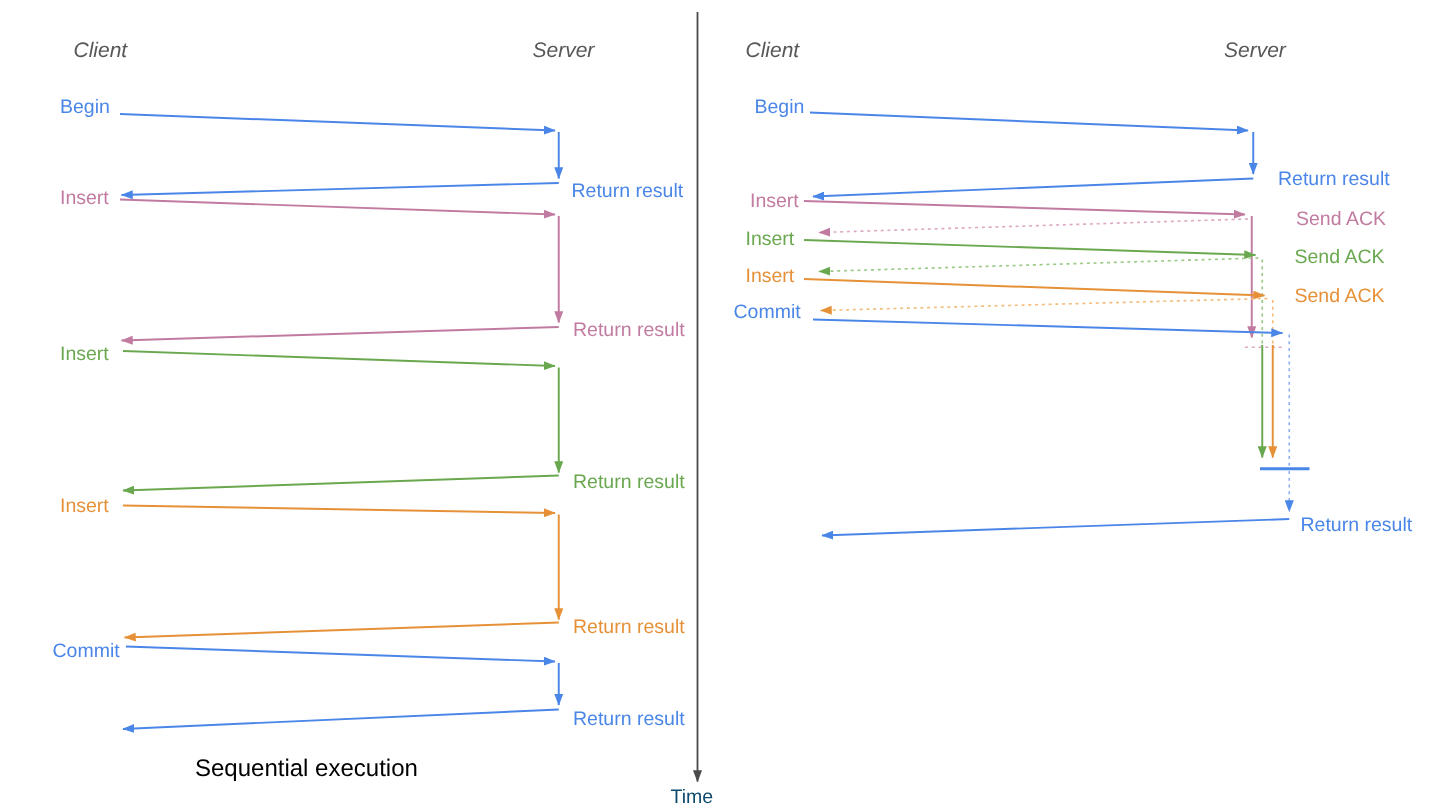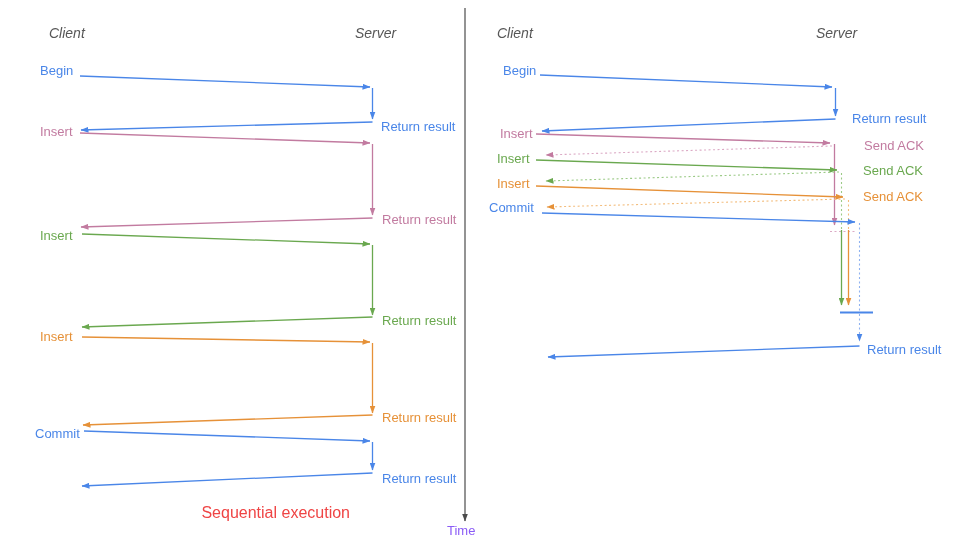--- a/index.html
+++ b/index.html
@@ -1,21 +1,21 @@
 <!DOCTYPE html>
 <html><head>
 <meta charset="utf-8">
 <style>
   html,body{margin:0;padding:0;background:#fff;}
   .stage{position:relative;width:960px;height:540px;background:#ffffff;
          font-family:"Liberation Sans",sans-serif;overflow:hidden;}
   .lbl{position:absolute;font-size:13px;line-height:13px;white-space:nowrap;}
   .hdr{position:absolute;font-size:14px;line-height:14px;font-style:italic;color:#575757;white-space:nowrap;}
-  .title{position:absolute;font-size:16px;line-height:17px;color:#ef4444;text-align:right;white-space:nowrap;}
-  .time{position:absolute;font-size:13px;line-height:13px;color:#8b5cf6;white-space:nowrap;}
+  .title{position:absolute;font-size:16px;line-height:17px;color:#000000;text-align:left;white-space:nowrap;}
+  .time{position:absolute;font-size:13px;line-height:13px;color:#0c4a6e;white-space:nowrap;}
   .c-blue{color:#4a86e8}
   .c-pink{color:#c27ba0}
   .c-green{color:#6aa84f}
   .c-orange{color:#e69138}
   svg.wires{position:absolute;left:0;top:0;}
 </style>
 </head>
 <body>
 
 <div class="stage">

